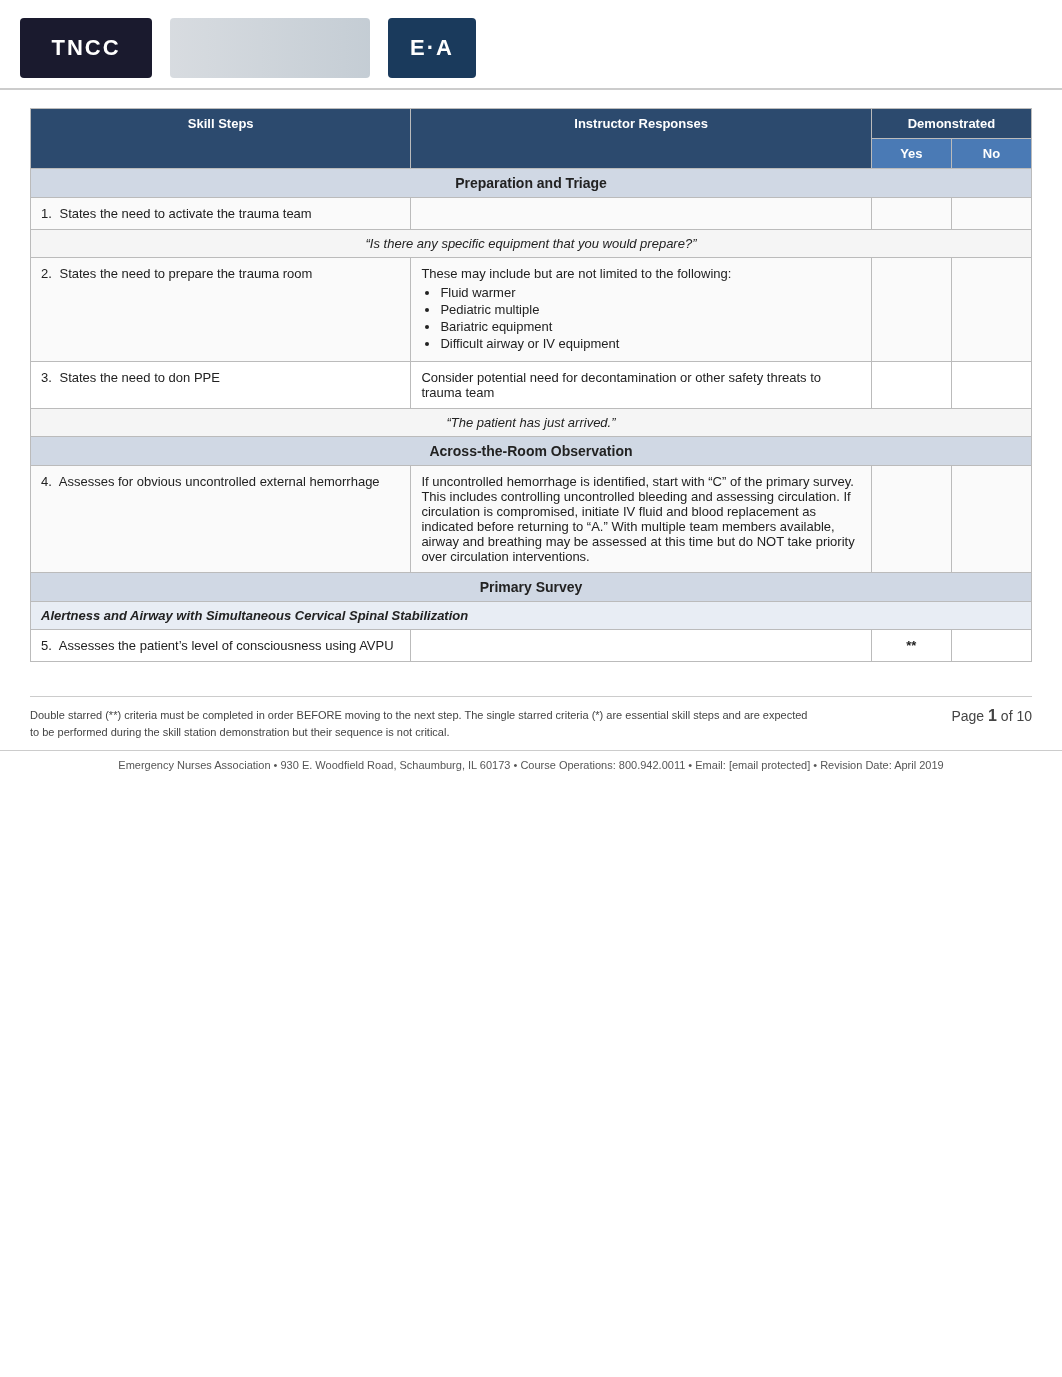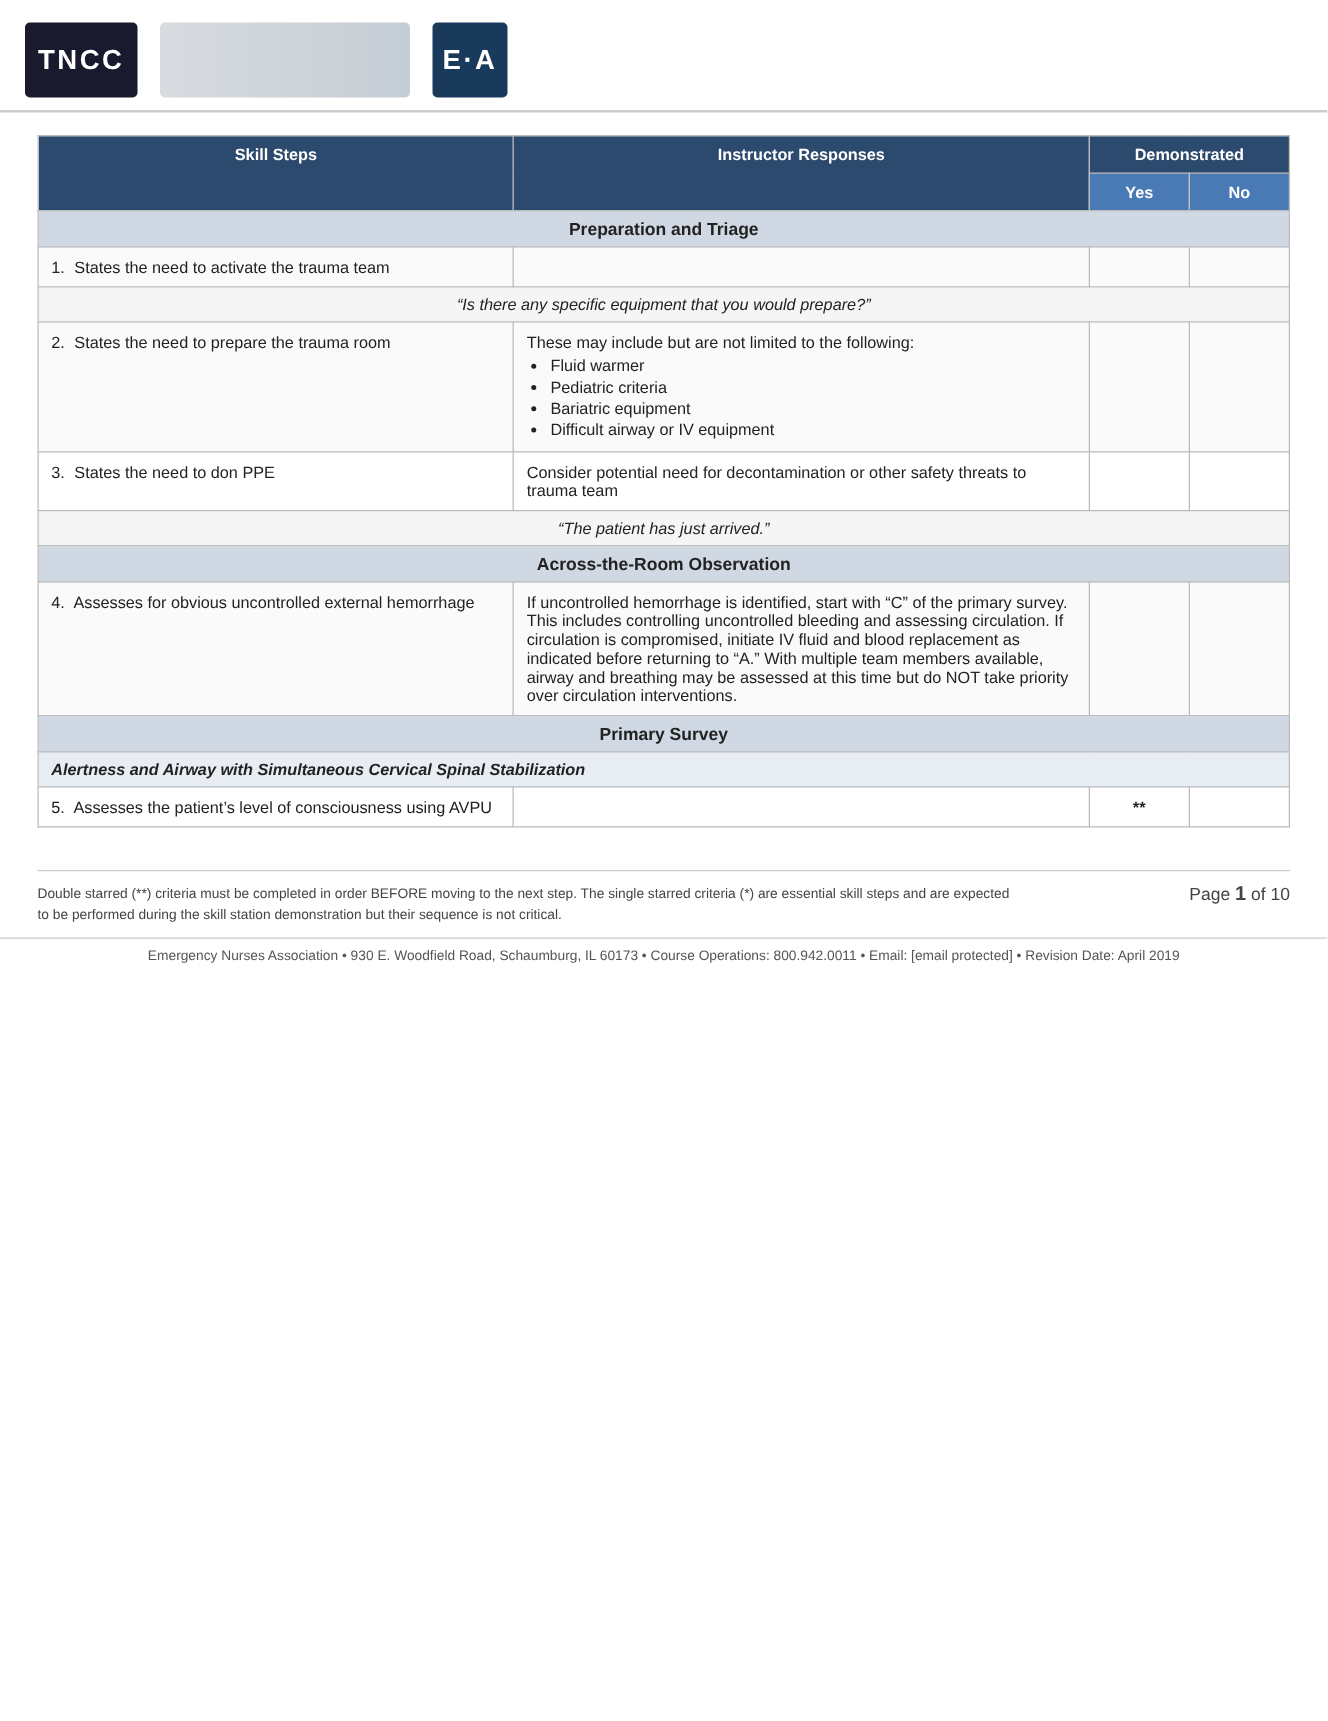--- a/index.html
+++ b/index.html
@@ -15,21 +15,21 @@
     
     .header {
       display: flex;
       align-items: center;
       padding: 18px 30px 10px 20px;
       border-bottom: 2px solid #ccc;
       background: #fff;
       gap: 18px;
     }
     .header-logo {
-      width: 90px;
+      width: 132px;
       height: 60px;
       background: #1a1a2e;
       display: flex;
       align-items: center;
       justify-content: center;
       color: #fff;
       font-size: 22px;
       font-weight: bold;
       letter-spacing: 2px;
       border-radius: 4px;
@@ -44,21 +44,21 @@
     }
     .header-title .edition sup {
       font-size: 10px;
     }
     .header-title .course-title {
       font-size: 26px;
       font-weight: bold;
       color: #1a1a2e;
     }
     .header-badge {
-      width: 60px;
+      width: 88px;
       height: 60px;
       background: #1a3a5c;
       display: flex;
       align-items: center;
       justify-content: center;
       color: #fff;
       font-size: 22px;
       font-weight: bold;
       border-radius: 4px;
       letter-spacing: 2px;
@@ -272,21 +272,21 @@
 
       <tr class="data-row">
         <td class="col-skill">
           <span class="skill-num">2.</span>
           <span>States the need to prepare the trauma room</span>
         </td>
         <td class="col-response">
           <span>These may include but are not limited to the following:</span>
           <ul class="response-bullets">
             <li>Fluid warmer</li>
-            <li>Pediatric criteria</li>
+            <li>Pediatric multiple</li>
             <li>Bariatric equipment</li>
             <li>Difficult airway or IV equipment</li>
           </ul>
         </td>
         <td class="col-yes"></td>
         <td class="col-no"></td>
       </tr>
 
       <tr class="data-row">
         <td class="col-skill">

